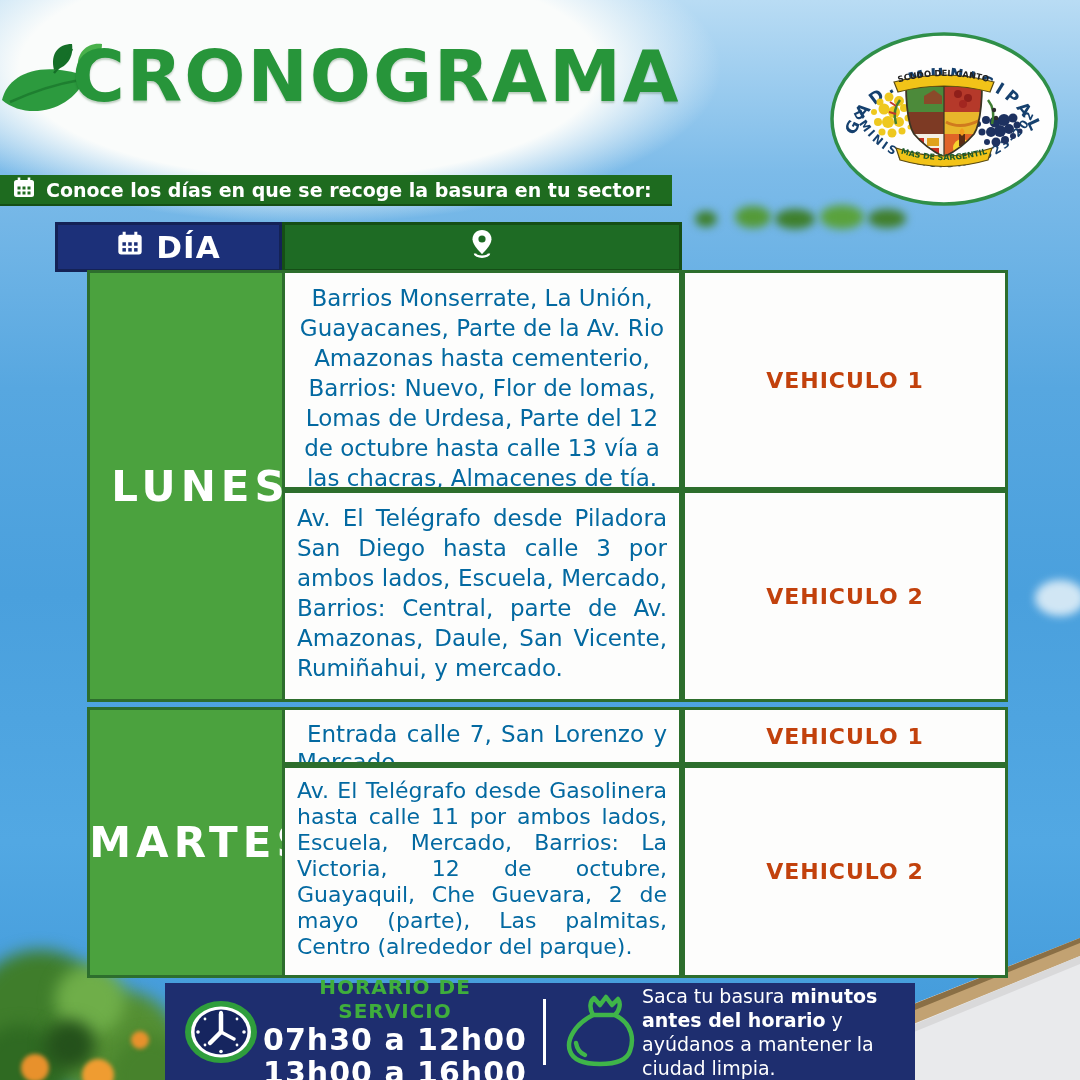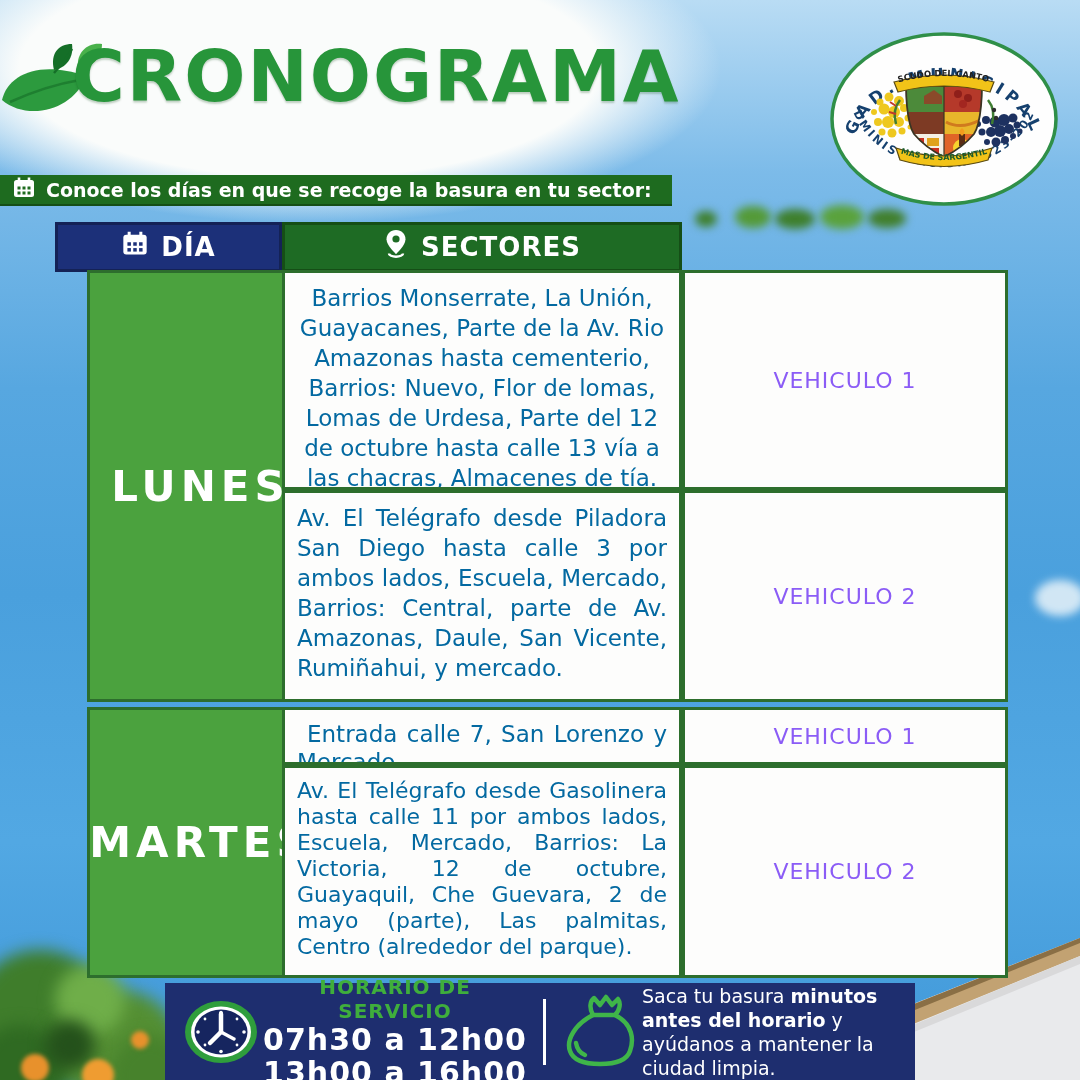--- a/index.html
+++ b/index.html
@@ -20,28 +20,28 @@
     border-bottom:2px solid #154e16;}
   .banner-text{color:#fff;font-size:19px;font-weight:bold;white-space:nowrap;}
   
   .seal{position:absolute;left:828px;top:30px;}
   
   .bush{position:absolute;border-radius:50%;filter:blur(4px);}
   .building{position:absolute;left:900px;top:930px;width:180px;height:150px;}
   
   .cell{position:absolute;box-sizing:border-box;border:3px solid #2d6e2d;background:#fdfdfc;}
   .hdr{display:flex;align-items:center;justify-content:center;gap:12px;color:#fff;
-    font-weight:bold;font-size:26px;letter-spacing:1px;}
+    font-weight:bold;font-size:31px;letter-spacing:1px;}
   .hdr-day{left:55px;top:222px;width:227px;height:50px;background:#1c3079;border-color:#142256;}
   .hdr-sec{left:282px;top:222px;width:400px;height:50px;background:#1e6b24;border-color:#154e16;}
   .daycell{display:flex;align-items:center;justify-content:center;background:#4ba23e;
     color:#fff;font-weight:bold;font-size:42px;letter-spacing:5px;margin-left:32px;}
   .seccell{color:#0369a1;padding:10px 12px;overflow:hidden;}
-  .vehcell{display:flex;align-items:center;justify-content:center;color:#8b5cf6;
-    font-weight:normal;font-size:22px;letter-spacing:1px;}
+  .vehcell{display:flex;align-items:center;justify-content:center;color:#c2410c;
+    font-weight:bold;font-size:22px;letter-spacing:1px;}
   .s1{font-size:23px;line-height:30px;text-align:center;}
   .s2{font-size:23px;line-height:30px;text-align:justify;}
   .s3{font-size:23px;line-height:28px;text-align:justify;text-indent:10px;}
   .s4{font-size:22px;line-height:26px;text-align:justify;}
   
   .bar{position:absolute;left:165px;top:983px;width:750px;height:97px;background:#1e2e6f;
     display:flex;align-items:center;z-index:5;}
   .clock-box{margin-left:18px;flex:0 0 78px;display:flex;align-items:center;}
   .sched{flex:0 0 268px;text-align:center;}
   .sched-title{color:#3fae3c;font-weight:bold;font-size:20px;letter-spacing:1px;}
@@ -226,21 +226,20 @@
       <span>DÍA</span>
     </div>
     <div class="cell hdr hdr-sec">
       <span>
         <svg width="26" height="30" viewBox="0 0 26 30">
           <path d="M6 24.5 a7,3.2 0 1 0 14,0" stroke="#fff" stroke-width="2.4" fill="none"></path>
           <path d="M13 1 C7.5 1 3.5 5.2 3.5 10.2 C3.5 16.5 13 25 13 25 C13 25 22.5 16.5 22.5 10.2 C22.5 5.2 18.5 1 13 1 Z" fill="#fff"></path>
           <circle cx="13" cy="10" r="3.6" fill="#1e6b24"></circle>
         </svg>
       </span>
-      <span>SECTORES</span>
     </div>
 
     <div class="cell daycell" style="left:55px;top:270px;width:227px;height:432px;">LUNES</div>
     <div class="cell seccell s1" style="left:282px;top:270px;width:400px;height:220px;">Barrios Monserrate, La Unión, Guayacanes, Parte de la Av. Rio Amazonas hasta cementerio, Barrios: Nuevo, Flor de lomas, Lomas de Urdesa, Parte del 12 de octubre hasta calle 13 vía a las chacras, Almacenes de tía.</div>
     <div class="cell vehcell" style="left:682px;top:270px;width:326px;height:220px;">VEHICULO 1</div>
     <div class="cell seccell s2" style="left:282px;top:490px;width:400px;height:212px;">Av. El Telégrafo desde Piladora San Diego hasta calle 3 por ambos lados, Escuela, Mercado, Barrios: Central, parte de Av. Amazonas, Daule, San Vicente, Rumiñahui, y mercado.</div>
     <div class="cell vehcell" style="left:682px;top:490px;width:326px;height:212px;">VEHICULO 2</div>
 
     <div class="cell daycell" style="left:55px;top:707px;width:227px;height:271px;">MARTES</div>
     <div class="cell seccell s3" style="left:282px;top:707px;width:400px;height:58px;">Entrada calle 7, San Lorenzo y Mercado.</div>

